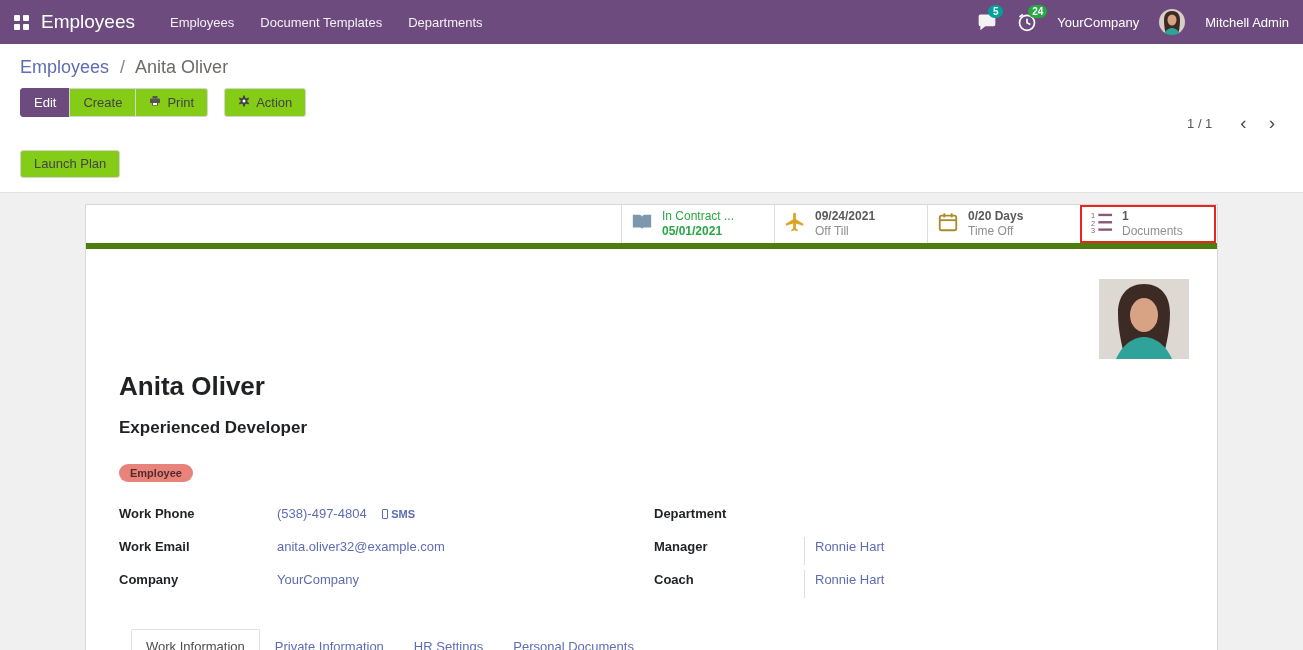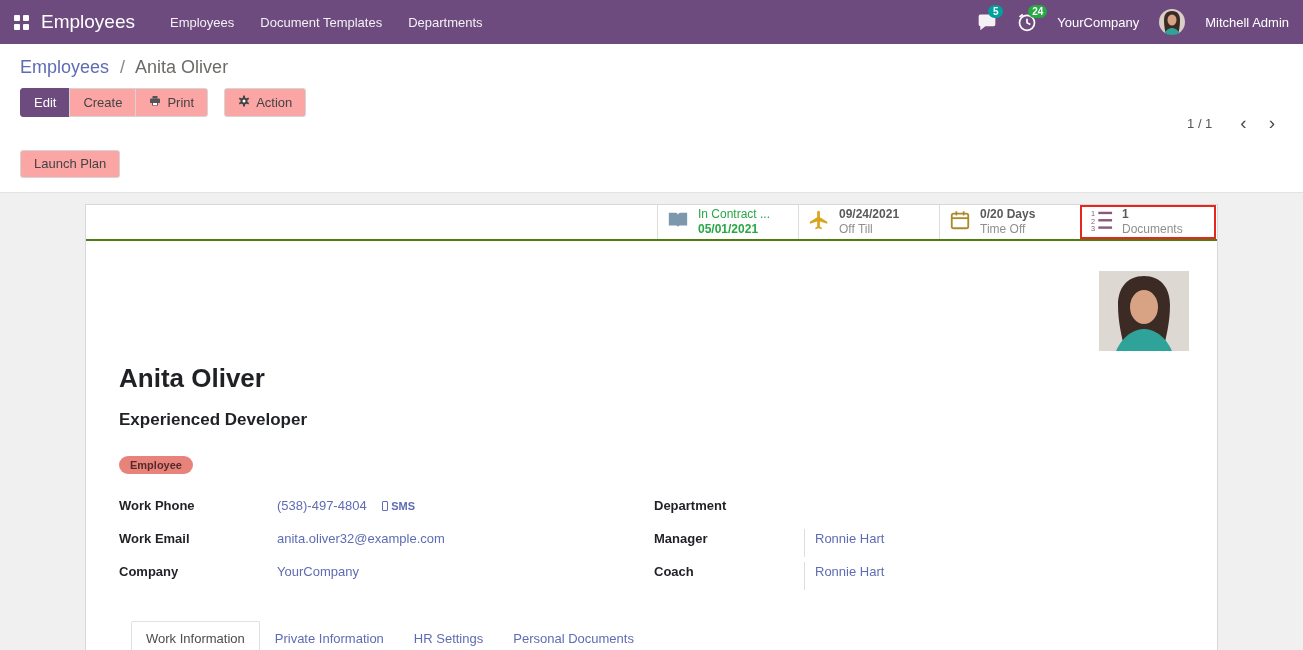--- a/index.html
+++ b/index.html
@@ -36,40 +36,40 @@
 
   
   .control-panel { background:#fff; border-bottom:1px solid #e3e3e3; }
   .breadcrumb { font-size:18px; padding:13px 20px 8px; }
   .breadcrumb a { color:#5f6cb3; text-decoration:none; cursor:pointer; }
   .breadcrumb .sep { color:#888; margin:0 6px; }
   .breadcrumb .current { color:#6d6a67; }
 
   .btn-row { display:flex; align-items:flex-start; padding:2px 20px 8px; }
   .btn {
-    font-size:13px; padding:6px 13px; border:1px solid #d5d5d5; background:#fca5a5; color:#444;
+    font-size:13px; padding:6px 13px; border:1px solid #d5d5d5; background:#84cc16; color:#444;
     cursor:pointer; display:inline-flex; align-items:center; gap:6px; line-height:1.1;
   }
   .btn-group { display:flex; }
   .btn-group .btn + .btn { margin-left:-1px; }
   .btn-edit { background:#6e4b7e; border-color:#6e4b7e; color:#fff; border-radius:3px 0 0 3px; }
   .btn-print { border-radius:0 3px 3px 0; }
   .btn-action { margin-left:16px; border-radius:3px; }
   .pager { margin-left:auto; display:flex; align-items:center; gap:6px; color:#555; font-size:13px;margin-top:24px; }
   .pager-count { margin-right:14px; }
   .pager-arrow { background:none; border:none; font-size:19px; color:#4a4a4a; cursor:pointer; padding:0 8px; }
 
   .launch-row { padding:8px 20px 14px; }
   .btn-launch { border-radius:3px; }
 
   
   .content { background:#f1f0f1; height:483px; padding:11px 85px 0; }
   .sheet { background:#fff; border:1px solid #d8d8d8; height:600px; }
 
-  .stat-row { display:flex; justify-content:flex-end; height:36px; border-bottom:2px solid #4d7c0f; }
+  .stat-row { display:flex; justify-content:flex-end; height:44px; border-bottom:6px solid #4d7c0f;gap:12px; }
   .stat-btn {
     width:141px; border-left:1px solid #ddd; background:#fff; cursor:pointer;
     display:flex; align-items:center; gap:9px; padding:0 9px;
   }
   .stat-text { display:flex; flex-direction:column; line-height:1.3; font-size:12px; text-align:left; overflow:hidden; white-space:nowrap; }
   .st-strong { font-weight:bold; color:#5a5a5a; }
   .st-muted  { color:#8f8f8f; }
   .st-green  { color:#28a745; }
   .st-green-b{ color:#28a745; font-weight:bold; }
   .stat-highlight { border:2px solid #e8261d; display:flex; margin:0 1px 0 0; }

